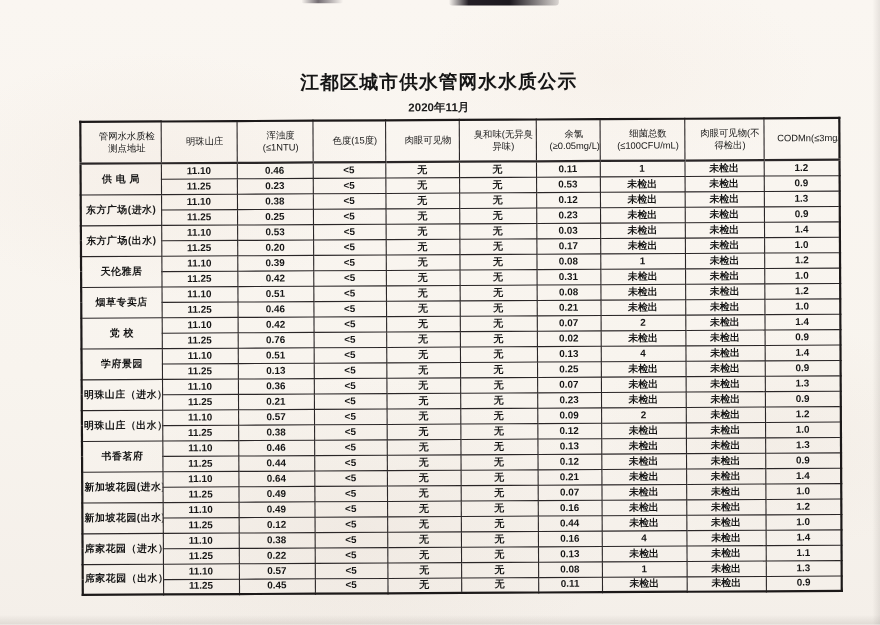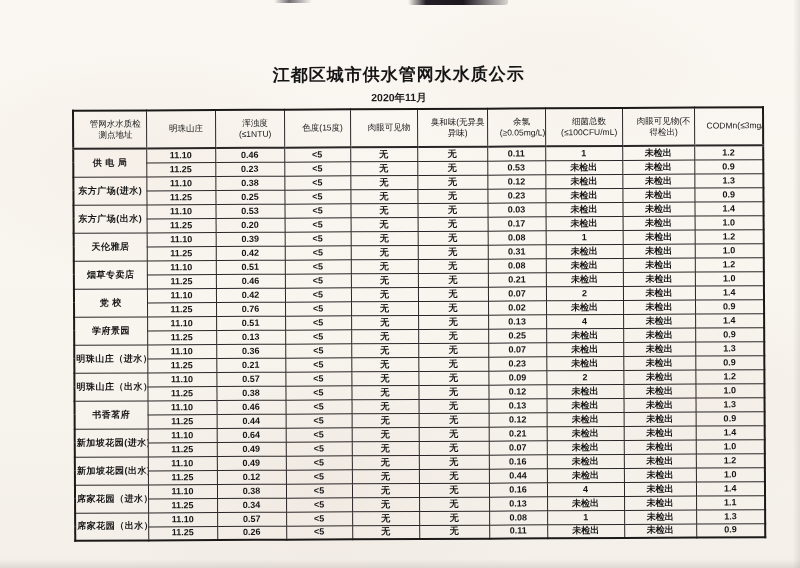--- a/index.html
+++ b/index.html
@@ -432,21 +432,21 @@
           <td>&lt;5</td>
           <td>无</td>
           <td>无</td>
           <td>0.16</td>
           <td>4</td>
           <td>未检出</td>
           <td>1.4</td>
         </tr>
         <tr>
           <td>11.25</td>
-          <td>0.34</td>
+          <td>0.22</td>
           <td>&lt;5</td>
           <td>无</td>
           <td>无</td>
           <td>0.13</td>
           <td>未检出</td>
           <td>未检出</td>
           <td>1.1</td>
         </tr>
         <tr>
           <td rowspan="2" class="site-cell">席家花园（出水）</td>
@@ -455,21 +455,21 @@
           <td>&lt;5</td>
           <td>无</td>
           <td>无</td>
           <td>0.08</td>
           <td>1</td>
           <td>未检出</td>
           <td>1.3</td>
         </tr>
         <tr>
           <td>11.25</td>
-          <td>0.26</td>
+          <td>0.45</td>
           <td>&lt;5</td>
           <td>无</td>
           <td>无</td>
           <td>0.11</td>
           <td>未检出</td>
           <td>未检出</td>
           <td>0.9</td>
         </tr>
       </tbody>
   </table>

